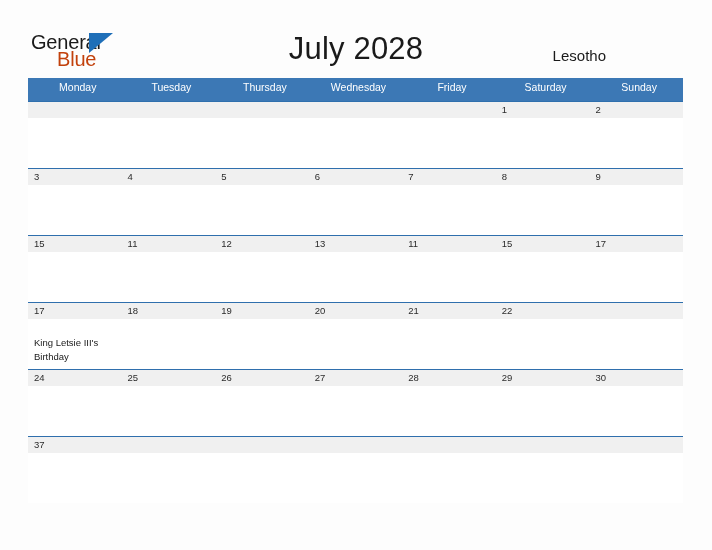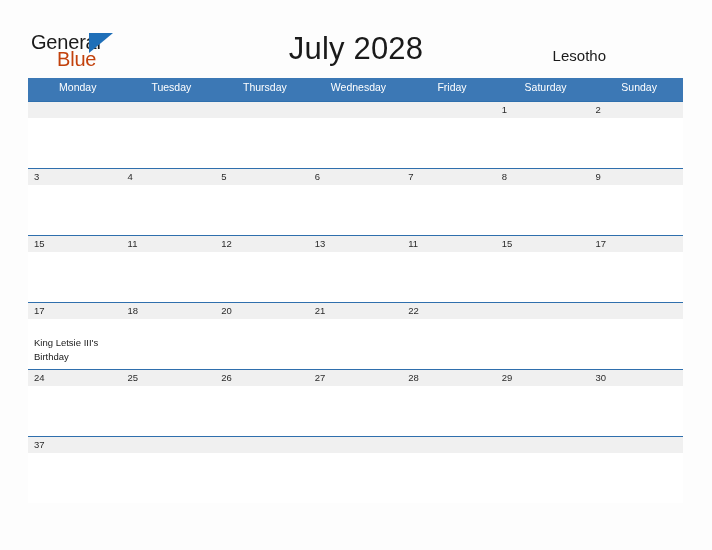--- a/index.html
+++ b/index.html
@@ -275,20 +275,23 @@
           <div class="day-cell">
             <span class="day-num">17</span>
             <div class="day-events">
               <div class="event">King Letsie III's Birthday</div>
             </div>
           </div>
           <div class="day-cell">
             <span class="day-num">18</span>
           </div>
           <div class="day-cell">
+            <span class="day-num">19</span>
+          </div>
+          <div class="day-cell">
             <span class="day-num">20</span>
           </div>
           <div class="day-cell">
             <span class="day-num">21</span>
           </div>
           <div class="day-cell">
             <span class="day-num">22</span>
           </div>
         </div>
       </div>

